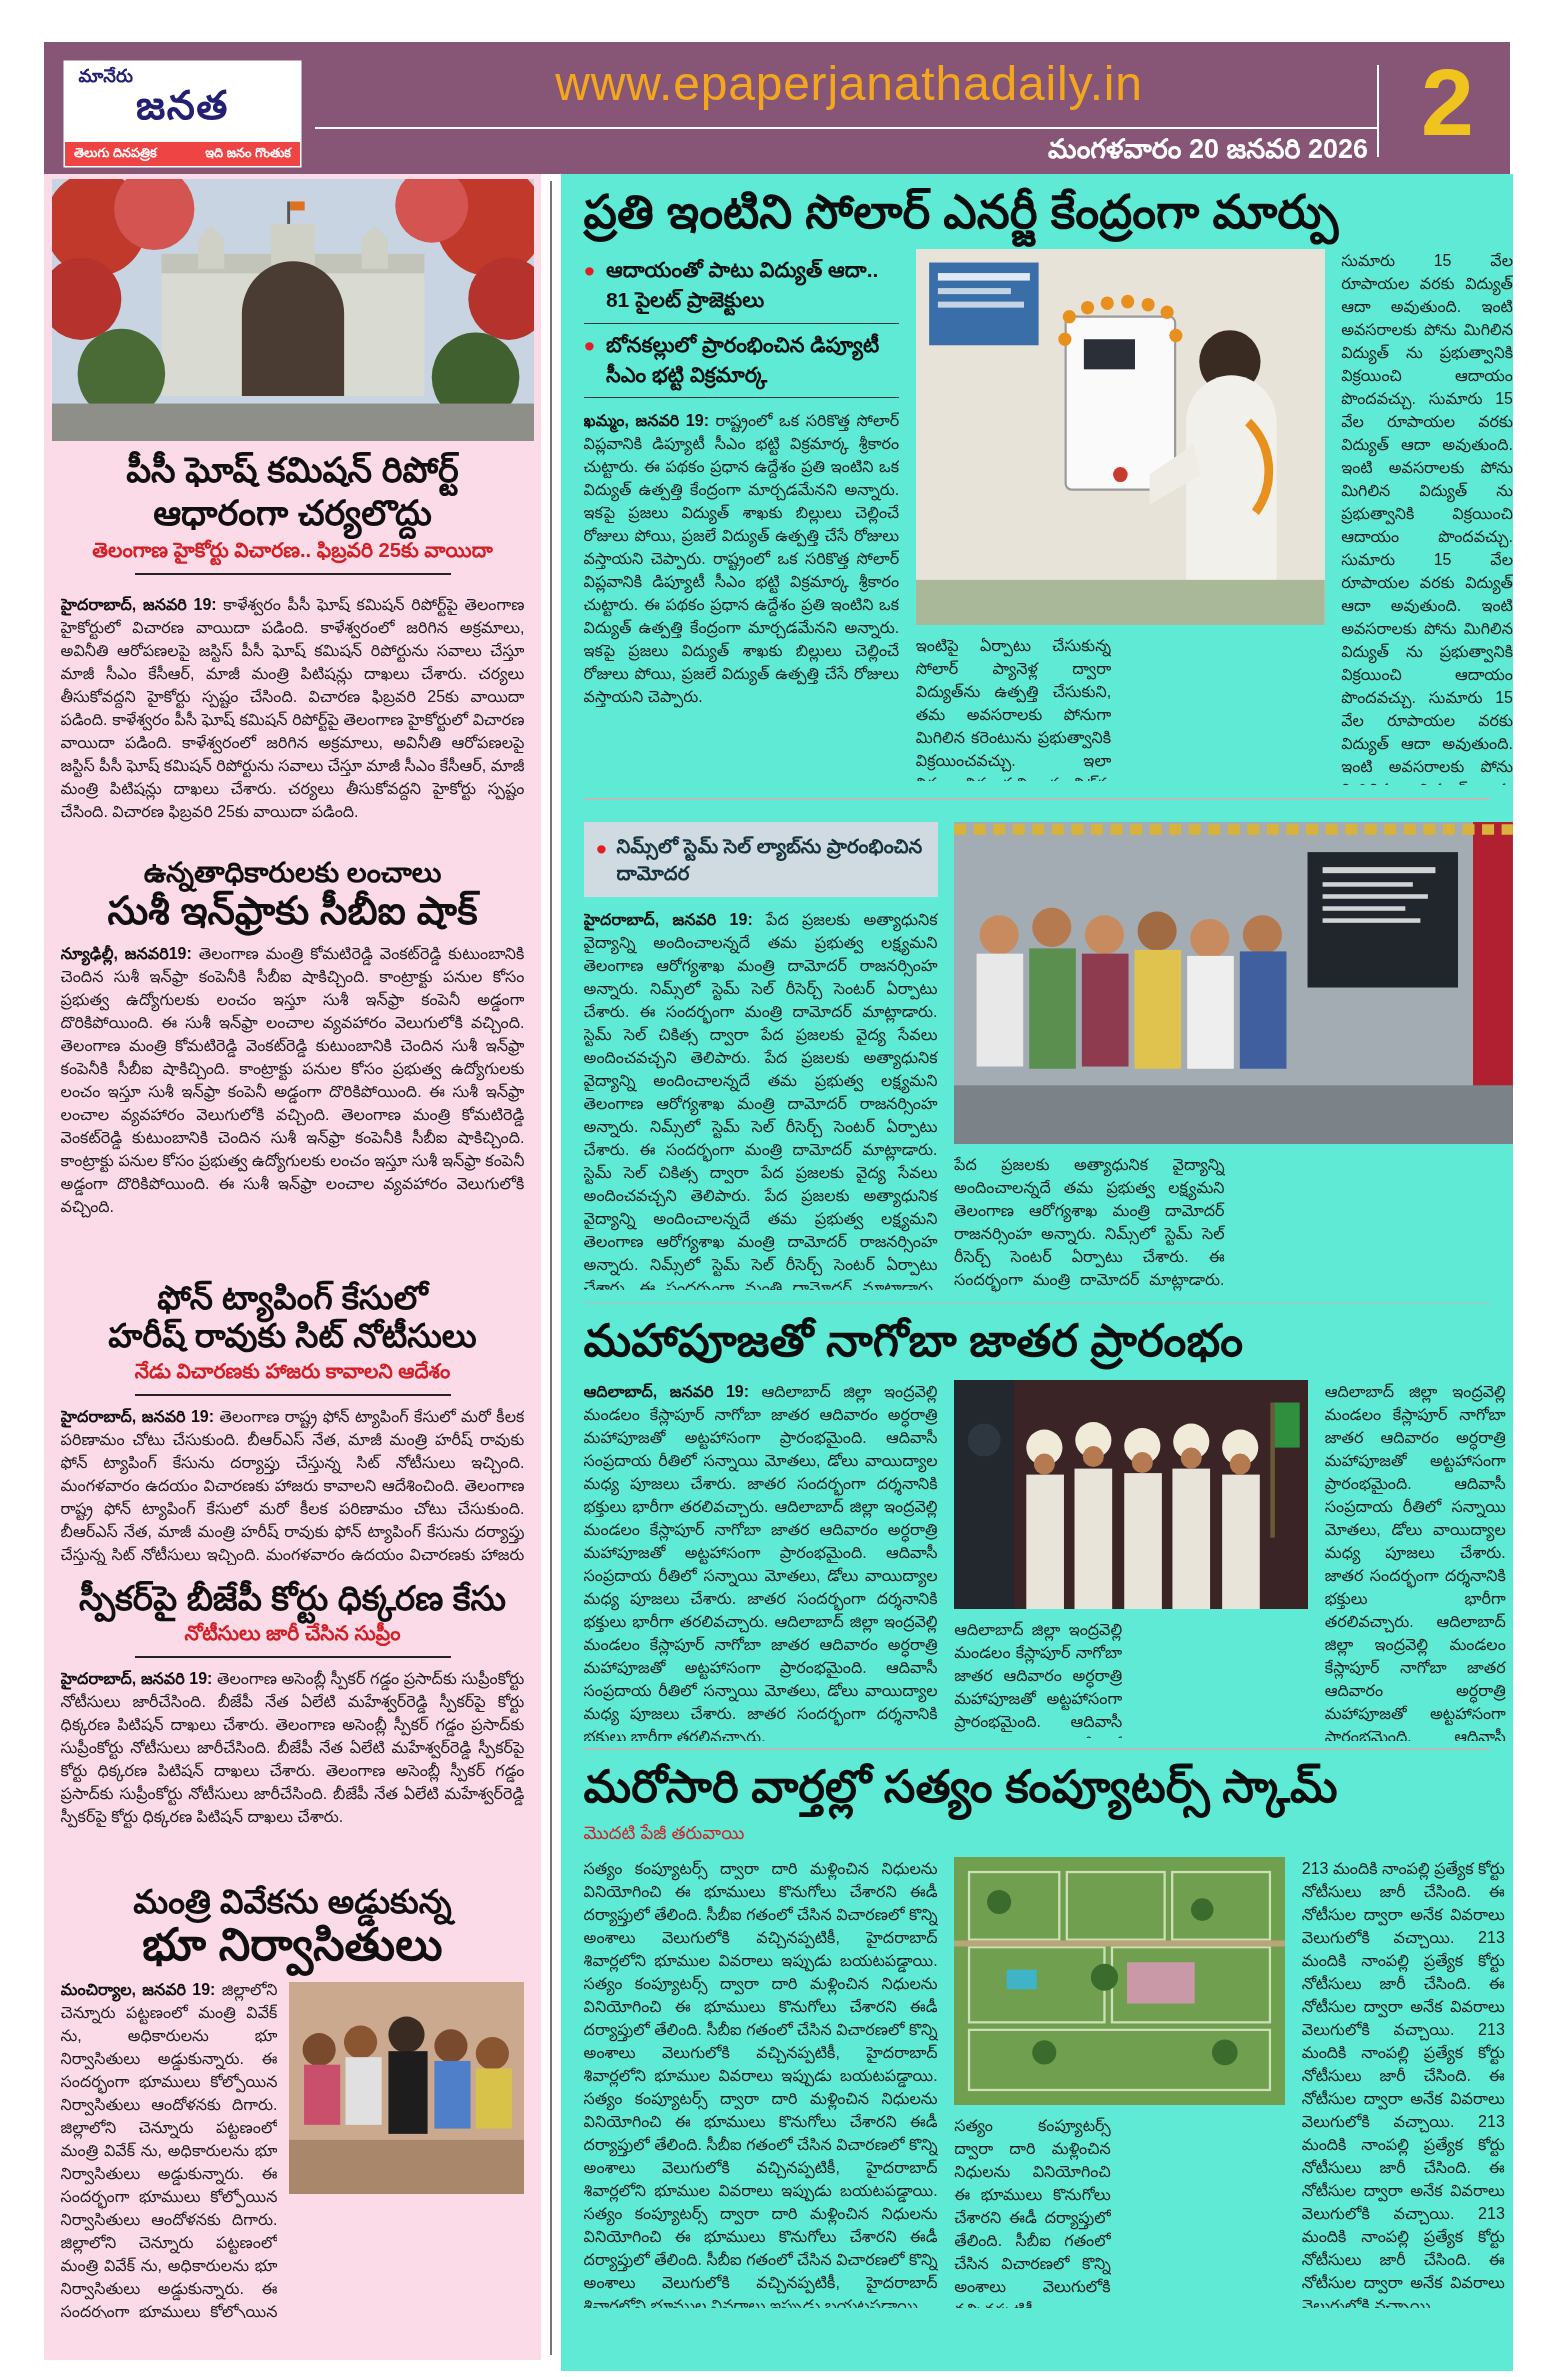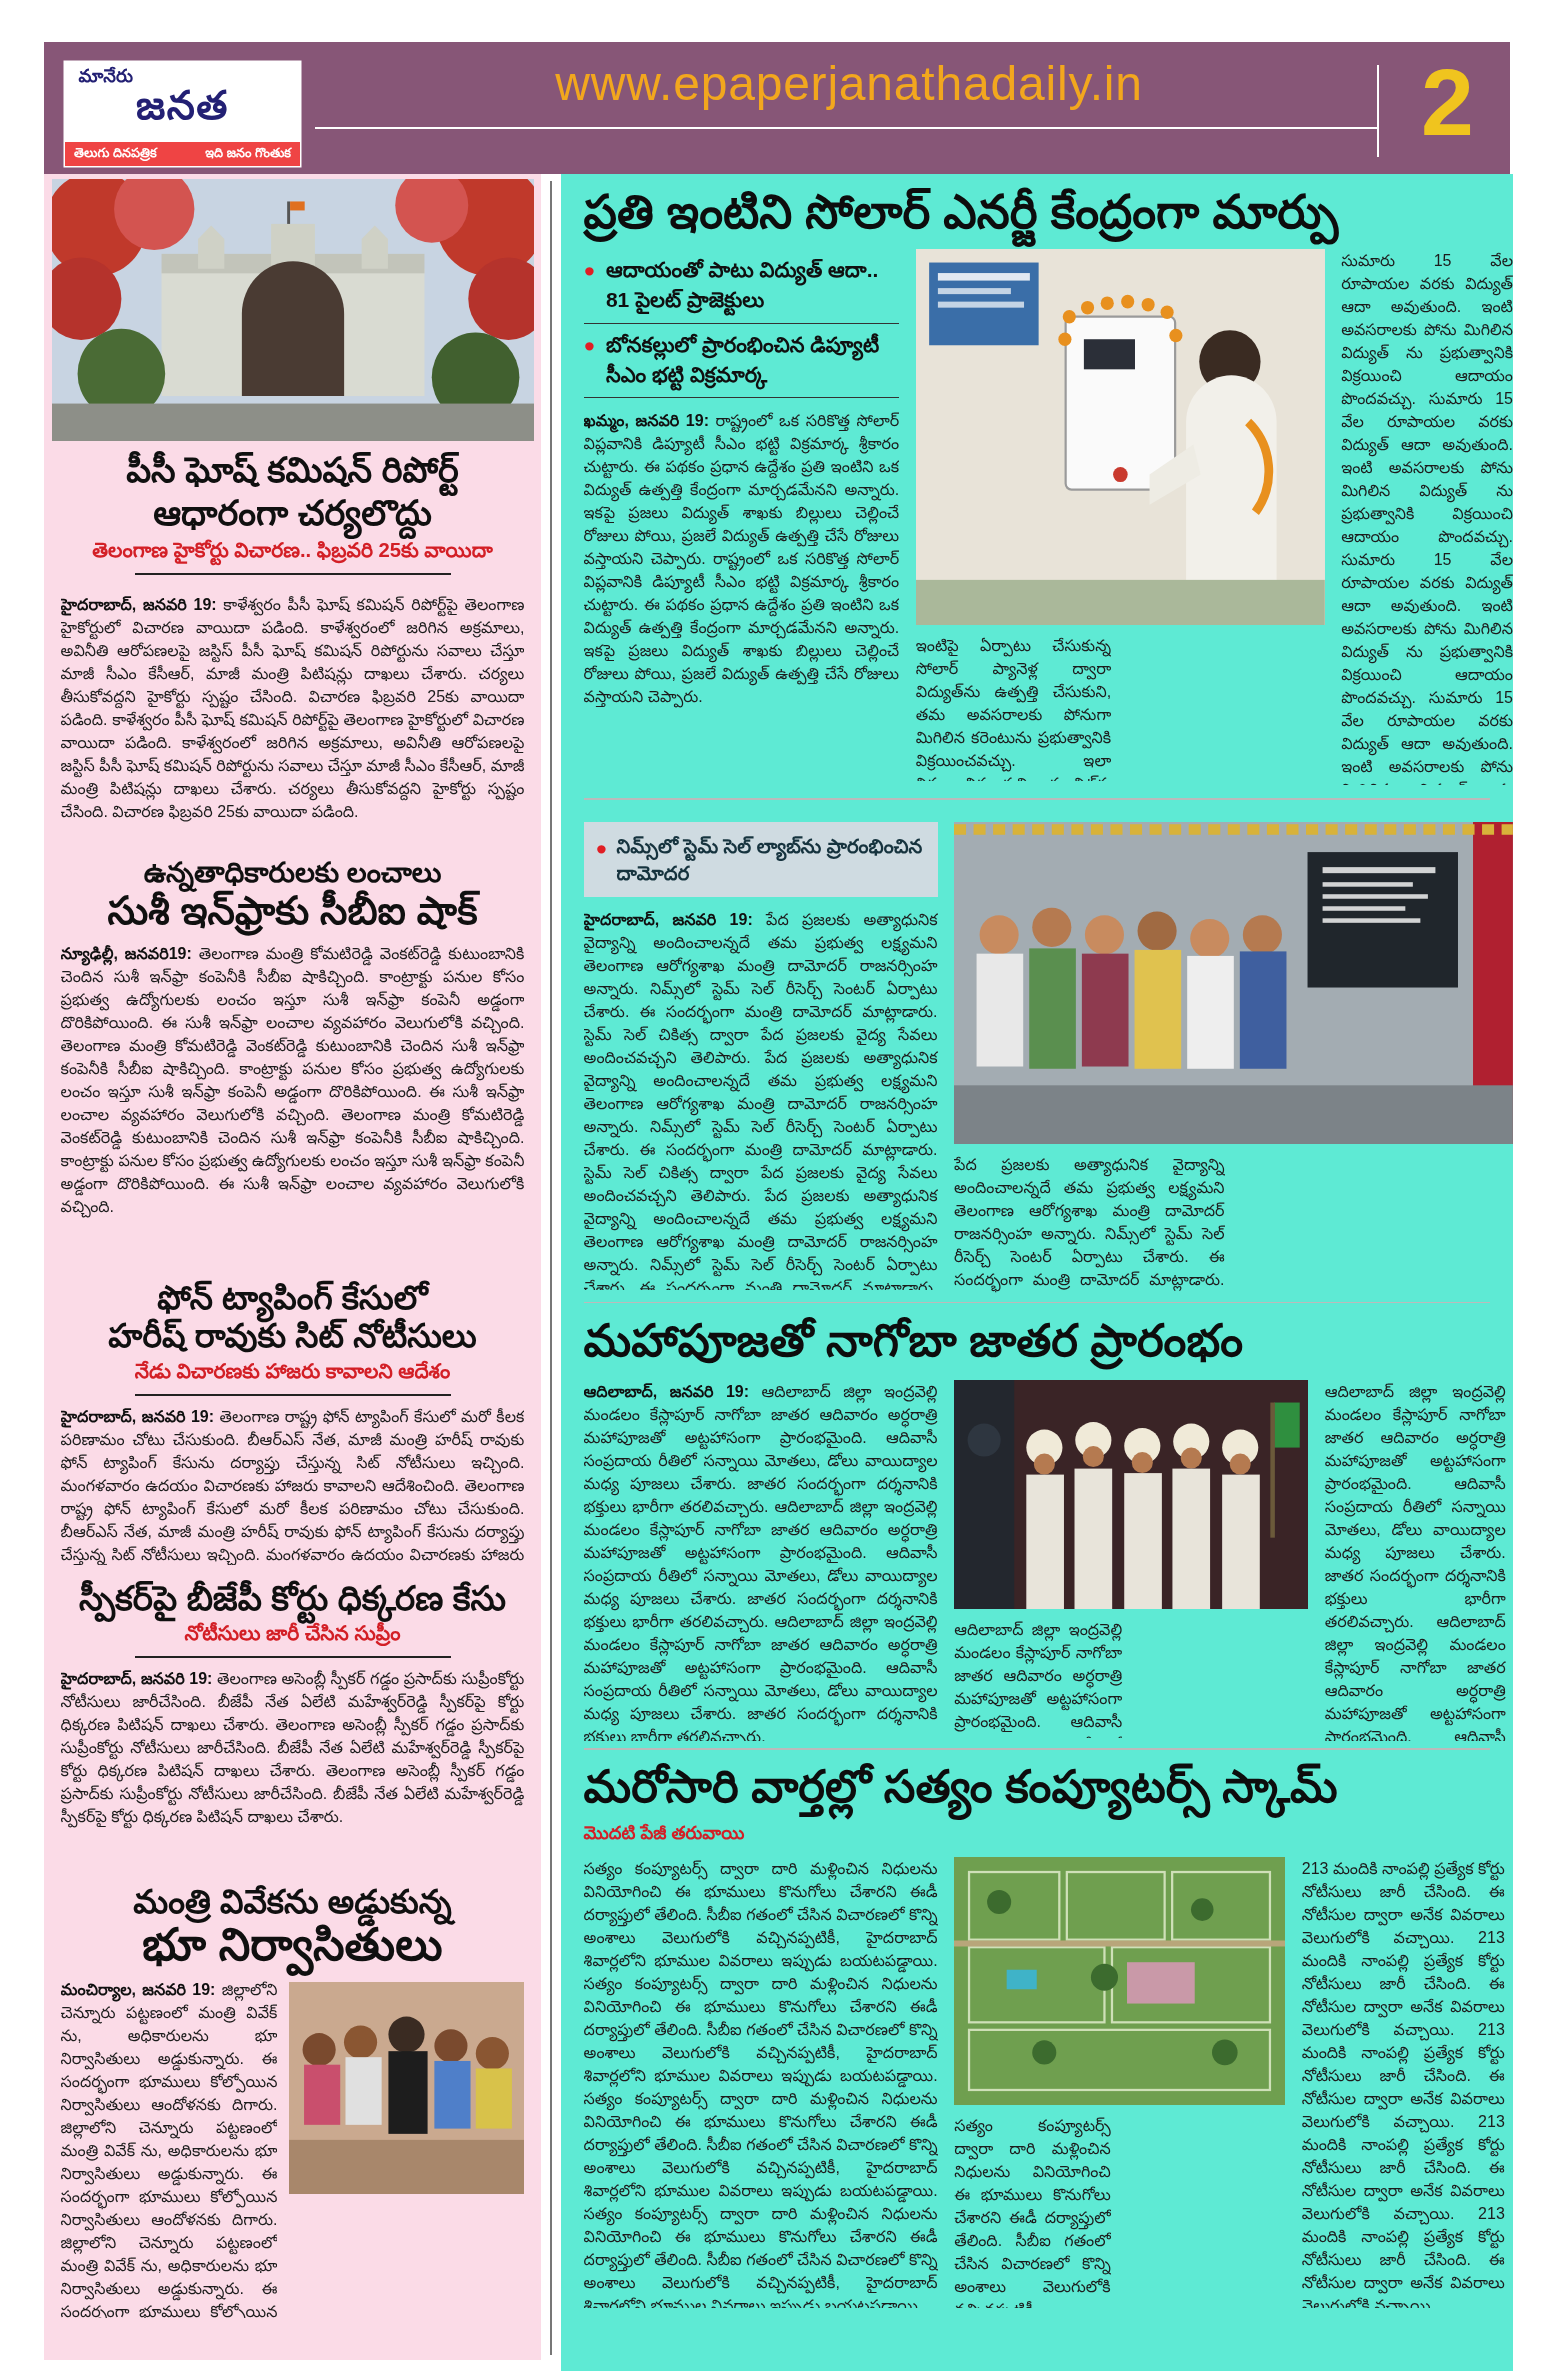--- a/index.html
+++ b/index.html
@@ -56,38 +56,39 @@
   .m-hl{font-size:47px;line-height:54px;text-align:left;font-weight:bold;color:#0d0d0d;}
   .row{display:flex;gap:16.6px;}
   .bullets{width:325px;}
   .bullet{display:flex;gap:10.5px;font-size:21px;line-height:30px;font-weight:bold;color:#101010;
           border-bottom:1.5px solid #333;padding:6px 0 7.5px 0;}
   .bullet:last-child{border-bottom:1.5px solid #333;}
   .dot{color:#e01e24;font-size:19.6px;line-height:30px;}
   .kickbox{background:#cfdbe1;padding:10.5px 12px;display:flex;gap:9px;
            font-size:19.6px;line-height:27px;font-weight:bold;color:#16333e;}
   .m-sep{height:1.5px;background:#bbb;margin:7.5px 0;}
-  .red-kicker{color:#d31f26;font-size:18px;font-weight:bold;}
+  .red-kicker{color:#d31f26;font-size:18px;font-weight:normal;}
 </style>
 </head>
 <body>
 
 <div class="page">
 
   <div class="masthead">
     <div class="logo-box">
       <span class="logo-top">మానేరు</span>
       <span class="logo-main">జనత</span>
       <span class="logo-strip">
         <span>తెలుగు దినపత్రిక</span>
         <span>ఇది జనం గొంతుక</span>
       </span>
     </div>
     <div class="mast-url">www.epaperjanathadaily.in</div>
     <div class="mast-line"></div>
+    <div class="mast-date">మంగళవారం 20 జనవరి 2026</div>
     <div class="mast-vline"></div>
     <div class="mast-page">2</div>
   </div>
 
   <div class="vdivider"></div>
 
   <div class="leftcol">
 
     <div class="photo lc-photo">
       <svg viewBox="0 0 660 350" preserveAspectRatio="none">

